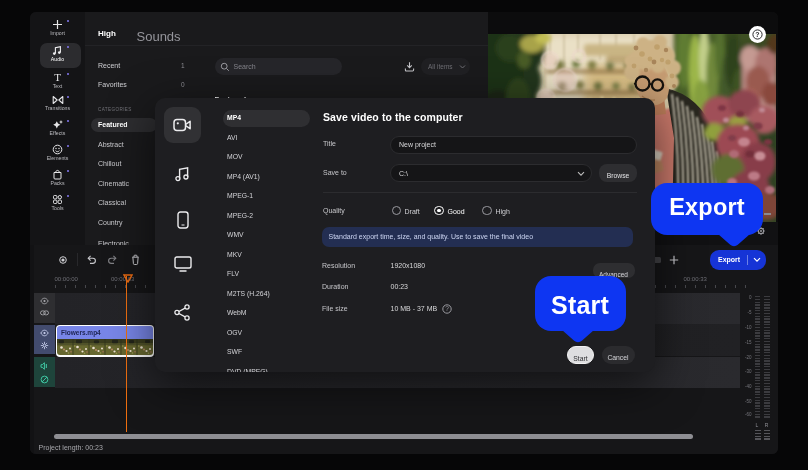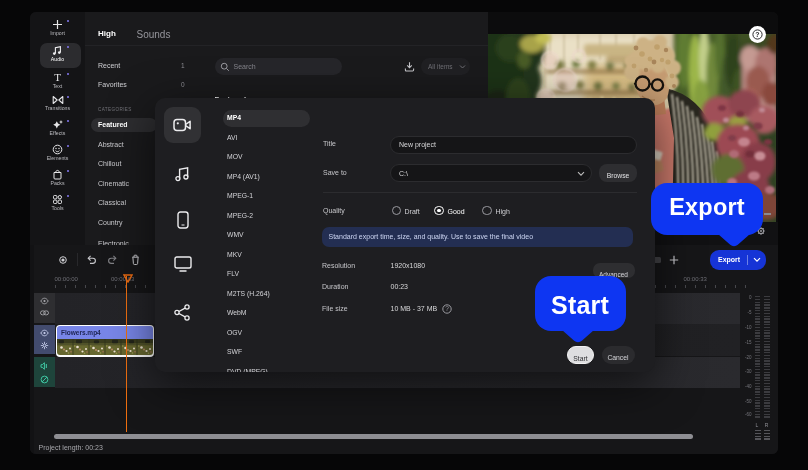--- a/index.html
+++ b/index.html
@@ -89,21 +89,21 @@
             <rect x="1.5" y="6.1" width="3.4" height="3.4" rx="1" fill="none" stroke="#e6e6e8" stroke-width="1"></rect>
             <rect x="6.1" y="6.1" width="3.4" height="3.4" rx="1" fill="none" stroke="#e6e6e8" stroke-width="1"></rect>
           </svg>
           <span>Tools</span>
           <i></i>
         </div>
     </div>
 
     <div class="abs" id="musicpanel" style="left:55px; top:0; width:403px; height:233px; background:#1a1a1c; overflow:hidden;">
       <div class="abs" style="left:13px; top:17px; font-size:8px; font-weight:bold; color:#fff;">High</div>
-      <div class="abs" style="left:51.5px; top:17px; font-size:10px; color:#95959b;">Sounds</div>
+      <div class="abs" style="left:51.5px; top:17px; font-size:13px; color:#95959b;">Sounds</div>
       <div class="abs" style="left:0; top:32.5px; width:403px; height:1px; background:#232326;"></div>
       <div class="abs" style="left:13px; top:50px; font-size:7px; color:#cfcfd3;">Recent</div>
       <div class="abs" style="left:96px; top:50px; font-size:6.5px; color:#8e8e94;">1</div>
       <div class="abs" style="left:13px; top:69px; font-size:7px; color:#cfcfd3;">Favorites</div>
       <div class="abs" style="left:96px; top:69px; font-size:6.5px; color:#8e8e94;">0</div>
       <div class="abs" style="left:129.5px; top:46px; width:127px; height:16.5px; background:#26262a; border-radius:8.5px;">
         <svg class="abs" style="left:5px; top:3.5px;" width="10" height="10" viewBox="0 0 10 10">
             <circle cx="4.2" cy="4.2" r="2.9" fill="none" stroke="#9a9aa0" stroke-width="1"></circle>
             <path d="M6.4 6.4L8.8 8.8" stroke="#9a9aa0" stroke-width="1"></path>
           </svg>
@@ -574,20 +574,21 @@
     <div class="fmt" style="top:114px;">MPEG-2</div>
     <div class="fmt" style="top:133.5px;">WMV</div>
     <div class="fmt" style="top:153px;">MKV</div>
     <div class="fmt" style="top:172.5px;">FLV</div>
     <div class="fmt" style="top:192px;">M2TS (H.264)</div>
     <div class="fmt" style="top:211.5px;">WebM</div>
     <div class="fmt" style="top:231px;">OGV</div>
     <div class="fmt" style="top:250.5px;">SWF</div>
     <div class="fmt" style="top:270px;">DVD (MPEG)</div>
 
+    <div class="abs" style="left:168px; top:13.5px; font-size:10.5px; font-weight:bold; color:#fff; letter-spacing:.1px;">Save video to the computer</div>
     <div class="abs" style="left:168px; top:42.5px; font-size:7px; color:#c6c6ca;">Title</div>
     <div class="abs" style="left:235px; top:38px; width:247px; height:18px; background:#151517; border:1px solid #2c2c2f; border-radius:9px;">
       <span class="abs" style="left:8px; top:4.5px; font-size:7px; color:#d8d8da;">New project</span>
     </div>
     <div class="abs" style="left:168px; top:71px; font-size:7px; color:#c6c6ca;">Save to</div>
     <div class="abs" style="left:235px; top:66.5px; width:201.5px; height:17.5px; background:#151517; border:1px solid #2c2c2f; border-radius:9px;">
       <span class="abs" style="left:8px; top:4.5px; font-size:7px; color:#d8d8da;">C:\</span>
       <svg class="abs" style="left:186px; top:6px;" width="8" height="6" viewBox="0 0 8 6">
           <path d="M1 1.2l3 3 3-3" fill="none" stroke="#bbb" stroke-width="1.1"></path>
         </svg>

